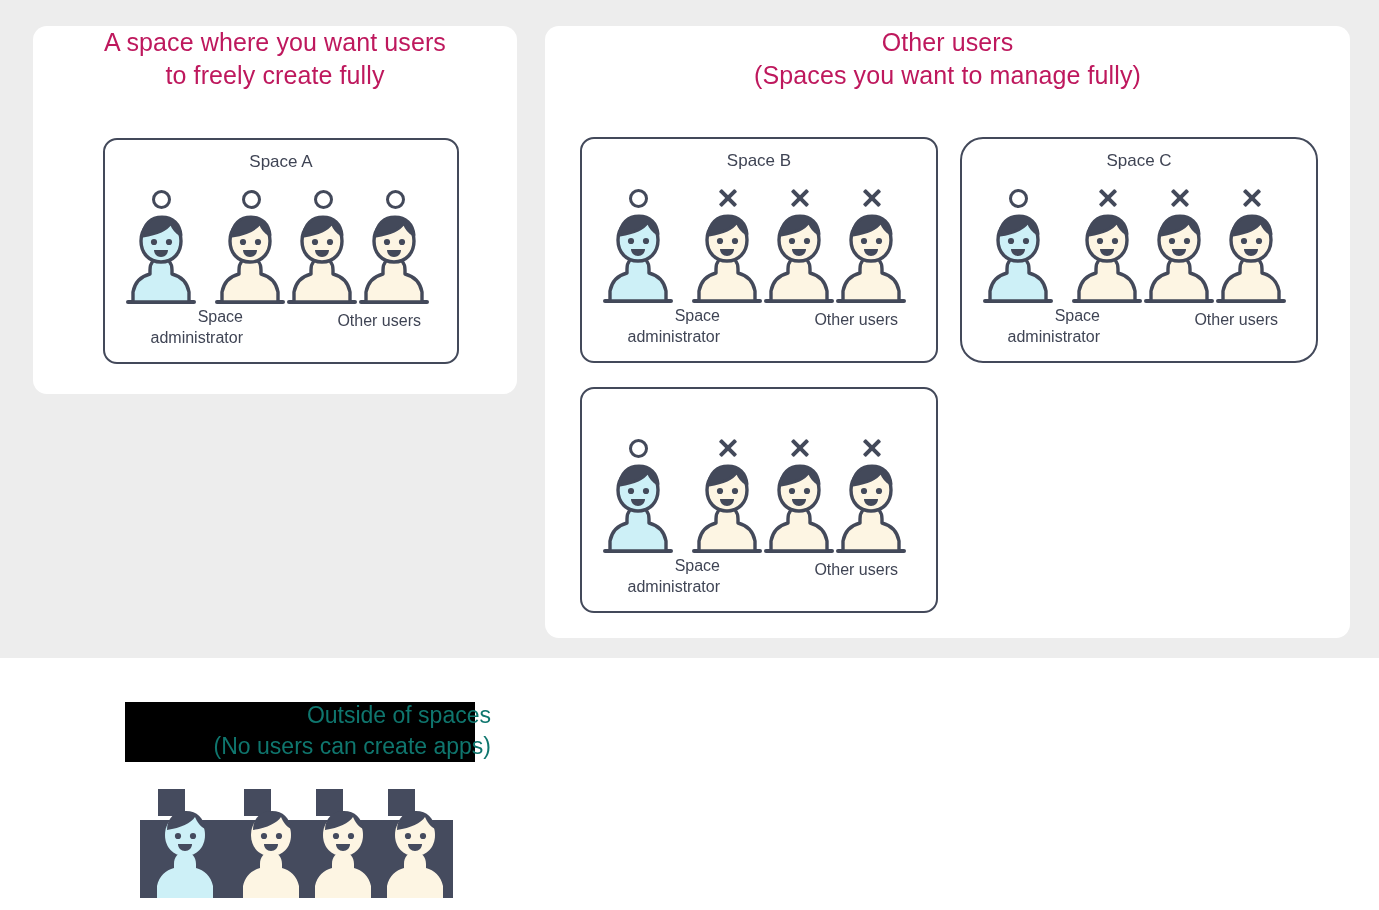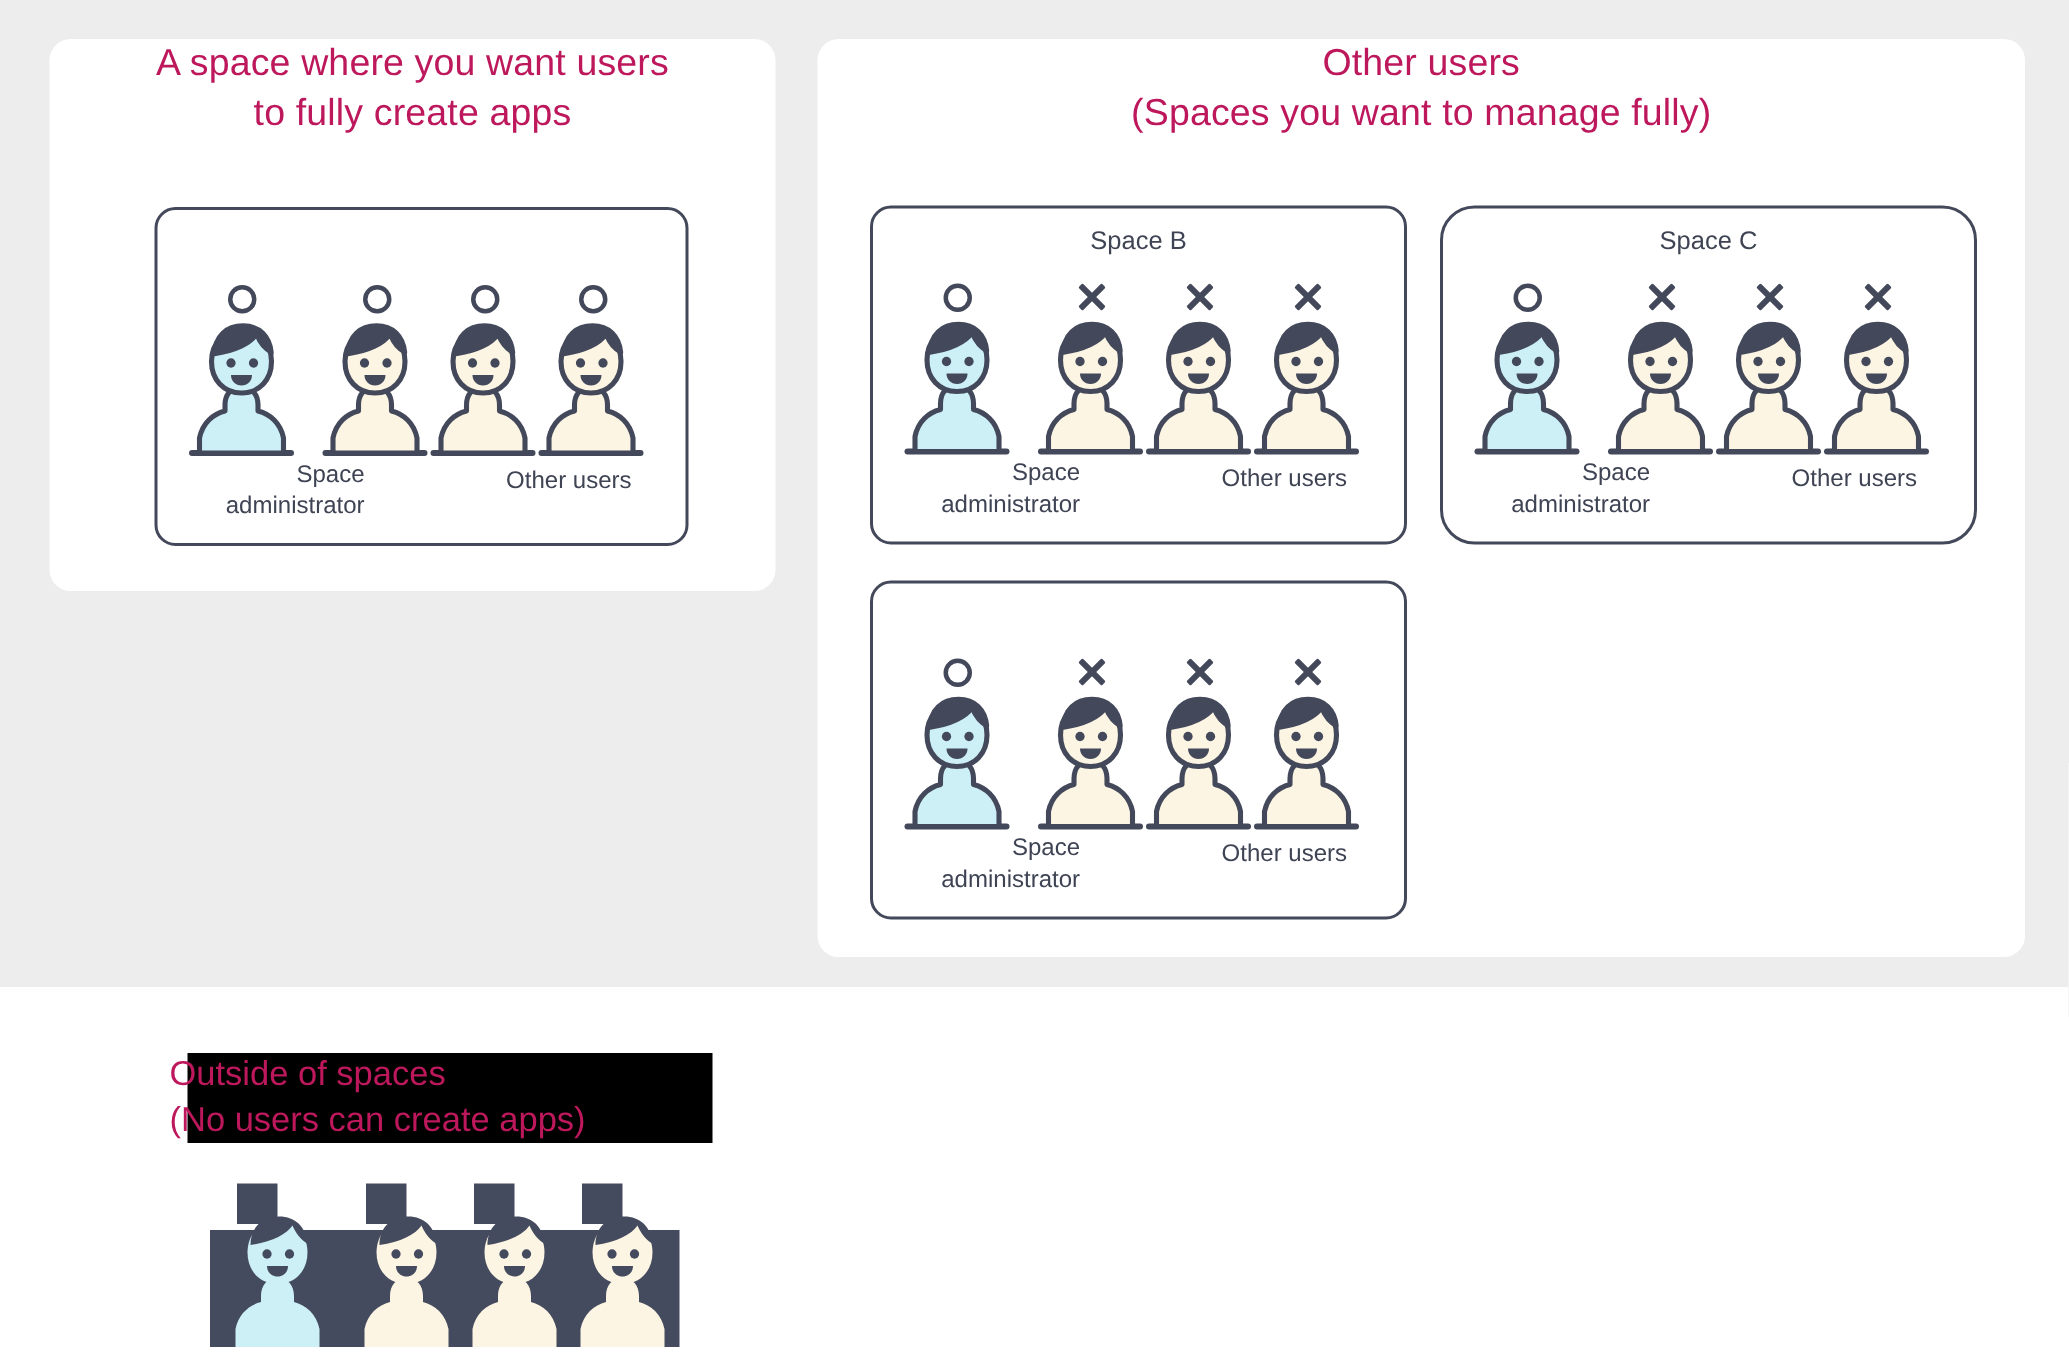--- a/index.html
+++ b/index.html
@@ -92,22 +92,22 @@
   .role-admin{top:166px;left:8px;width:130px;}
   .role-other{top:170px;left:140px;width:176px;}
 
   
   #bottom-banner{
     position:absolute;left:125px;top:702px;width:350px;height:60px;
     background:#000000;
   }
   #bottom-caption{
     position:absolute;left:113px;top:700px;width:378px;
-    text-align:left;font-size:23px;line-height:31px;
-    color:#be185d;white-space:pre-line;
+    text-align:right;font-size:23px;line-height:31px;
+    color:#0f766e;white-space:pre-line;
   }
   #bottom-squares{
     position:absolute;left:140px;top:789px;width:313px;height:28px;
   }
   .sq{
     position:absolute;top:0;width:27px;height:27px;background:#454b5e;
   }
   .sq0{left:18px;} .sq1{left:104px;} .sq2{left:176px;} .sq3{left:248px;}
 
   #bottom-people-bg{
@@ -119,25 +119,26 @@
   .bperson svg{display:block;width:74px;height:72px;overflow:visible;}
 </style>
 </head>
 <body>
 
 <div class="gray-band"></div>
 
 <div class="card" id="card-left">
   <div class="card-title">
     <span class="l1">A space where you want users</span>
-    <span class="l2">to fully create apps</span>
+    <span class="l2">to freely create fully</span>
   </div>
 </div>
 
 <div class="space-box" id="space-a">
+  <div class="space-label">Space A</div>
 
   <div class="marks">
     <div class="mark m0">
         <span class="circ"></span>
       </div>
     <div class="mark m1">
         <span class="circ"></span>
       </div>
     <div class="mark m2">
         <span class="circ"></span>

